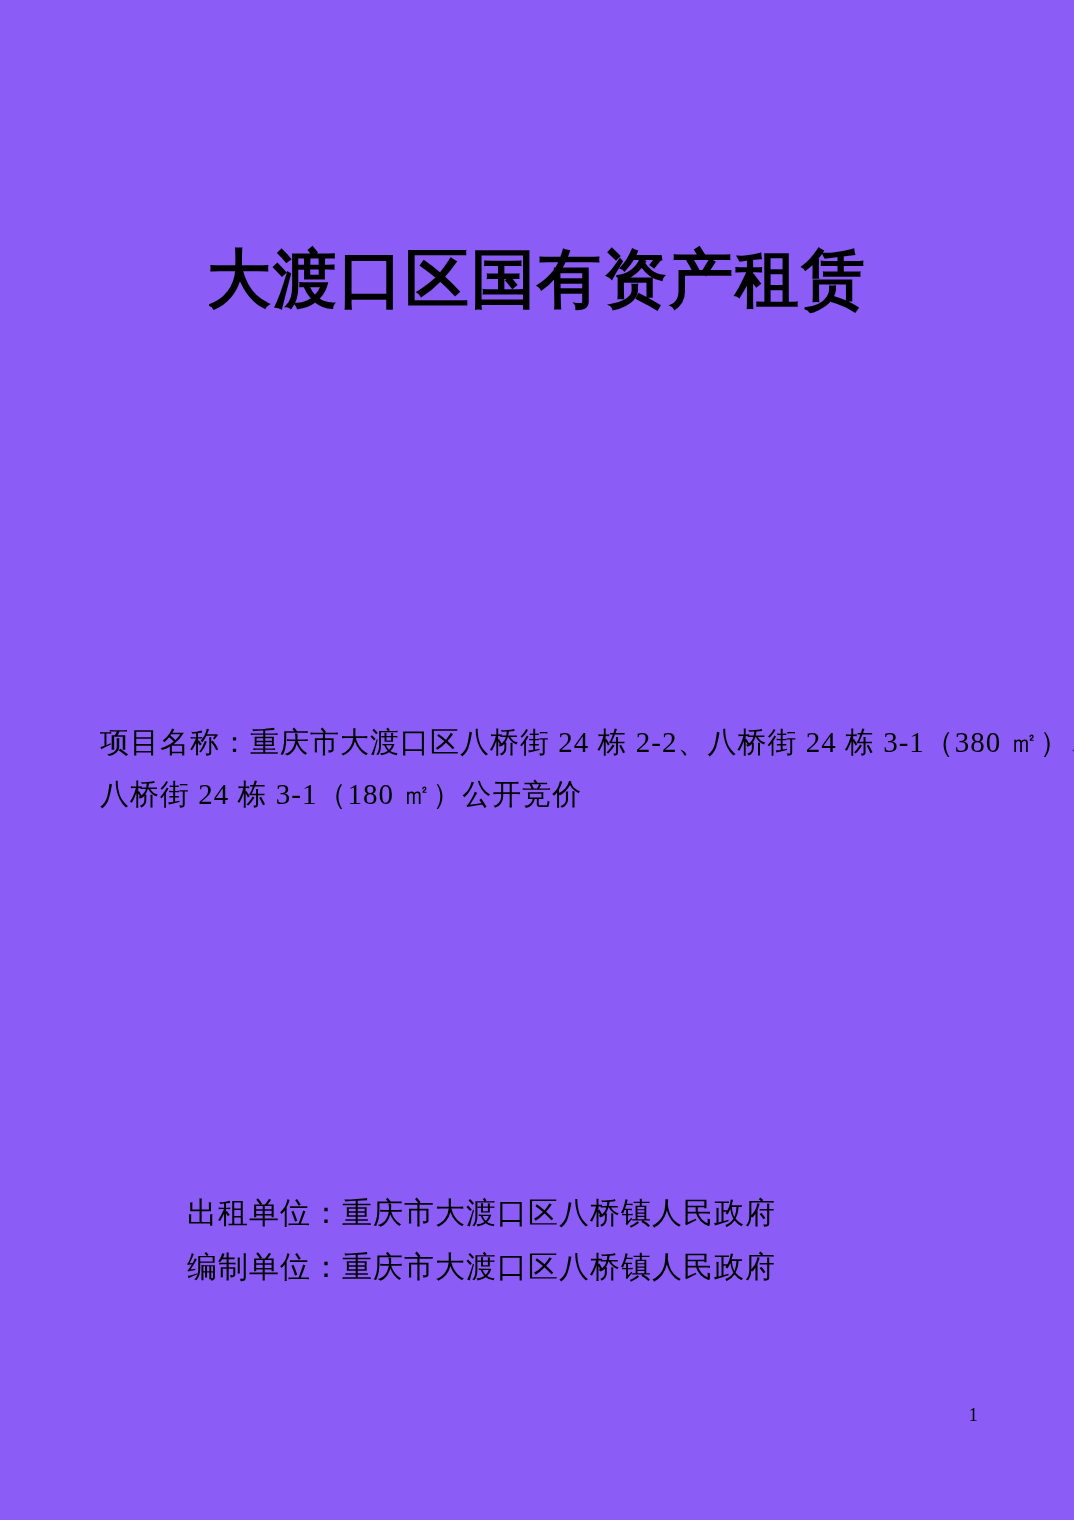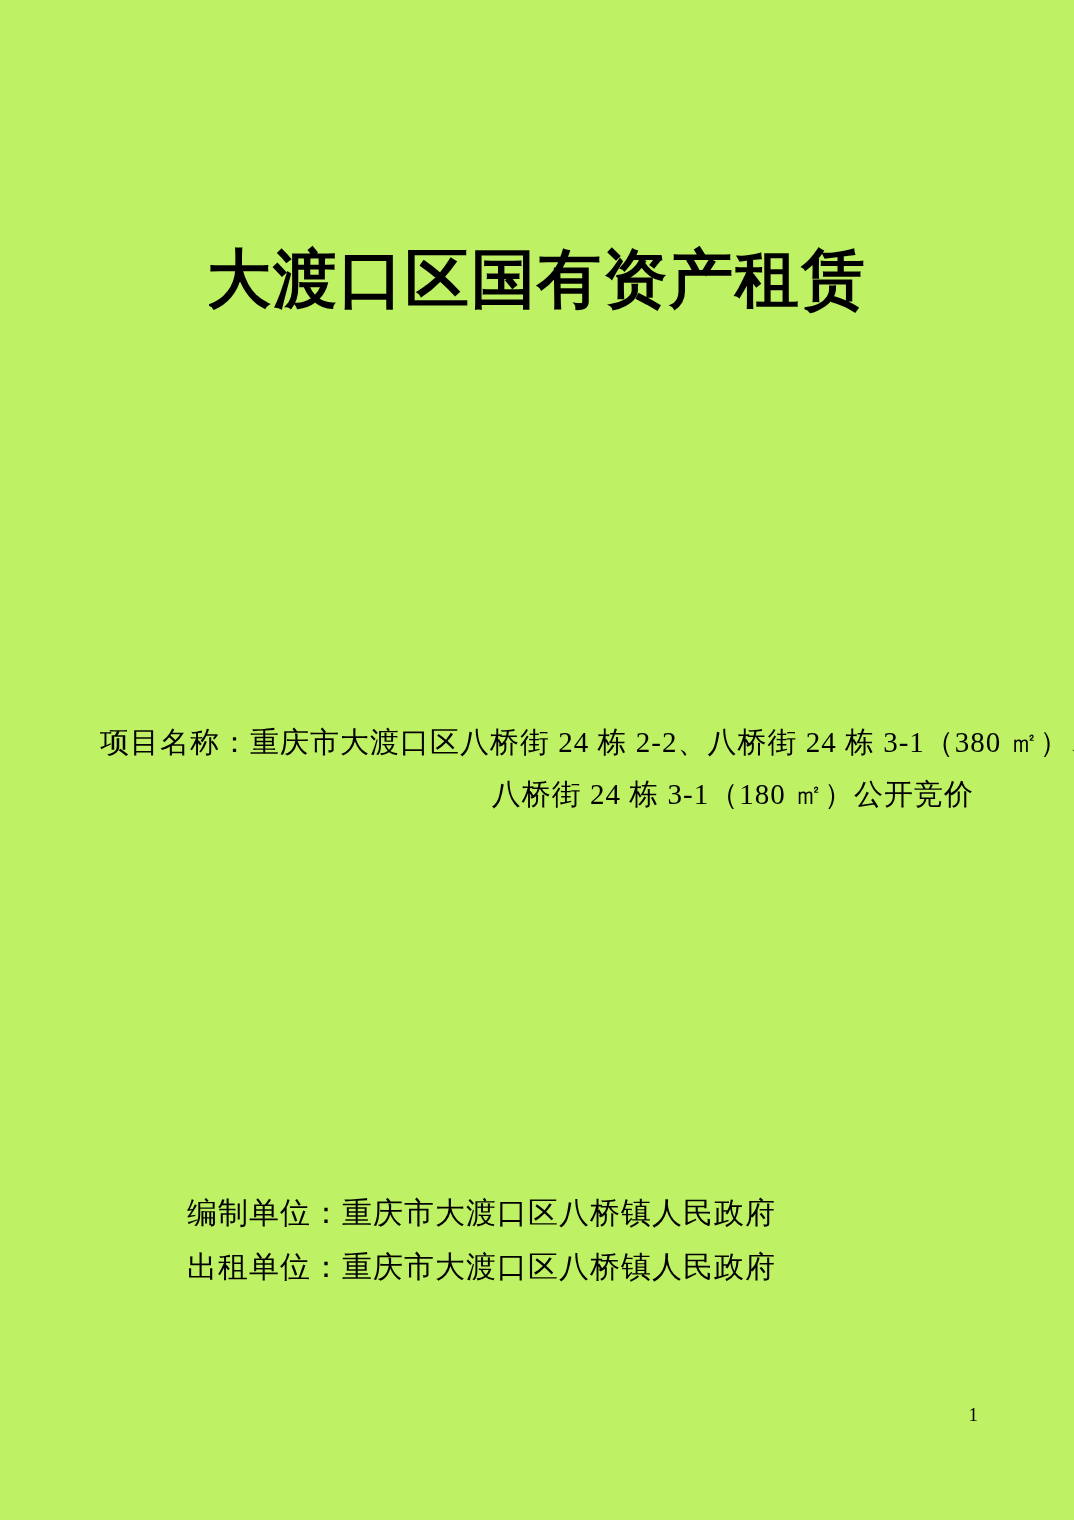--- a/index.html
+++ b/index.html
@@ -9,21 +9,21 @@
     height: 1520px;
     position: relative;
     font-family: "Liberation Serif", "DejaVu Serif", serif;
     color: #000000;
   }
   .page {
     position: absolute;
     left: 0; top: 0;
     width: 1074px;
     height: 1520px;
-    background: #bef264;
+    background: #8b5cf6;
     overflow: hidden;
   }
   .title-block {
     position: absolute;
     top: 222px;
     left: 0;
     width: 100%;
     text-align: center;
     font-weight: bold;
     font-size: 64px;
@@ -39,21 +39,21 @@
     font-size: 29px;
     line-height: 52px;
   }
   .project-line1 {
     text-align: justify;
     text-align-last: justify;
     white-space: nowrap;
     letter-spacing: 1px;
   }
   .project-line2 {
-    text-align: right;
+    text-align: left;
     letter-spacing: 1px;
   }
   .units-block {
     position: absolute;
     top: 1186px;
     left: 187px;
     font-size: 30px;
     line-height: 54px;
     letter-spacing: 1px;
   }
@@ -73,19 +73,19 @@
   <div class="title-block">
     <div class="title-line">大渡口区国有资产租赁</div>
   </div>
 
   <div class="project-block">
     <div class="project-line1">项目名称：重庆市大渡口区八桥街 24 栋 2-2、八桥街 24 栋 3-1（380 ㎡）、</div>
     <div class="project-line2">八桥街 24 栋 3-1（180 ㎡）公开竞价</div>
   </div>
 
   <div class="units-block">
+    <div class="unit-line">出租单位：重庆市大渡口区八桥镇人民政府</div>
     <div class="unit-line">编制单位：重庆市大渡口区八桥镇人民政府</div>
-    <div class="unit-line">出租单位：重庆市大渡口区八桥镇人民政府</div>
   </div>
 
   <div class="page-number">1</div>
 
 </div>
 
 </body></html>

